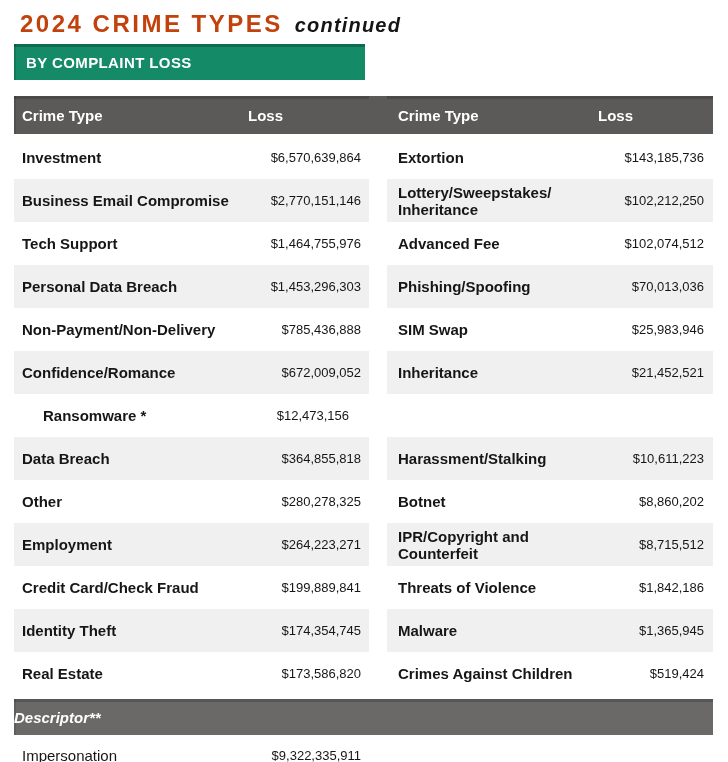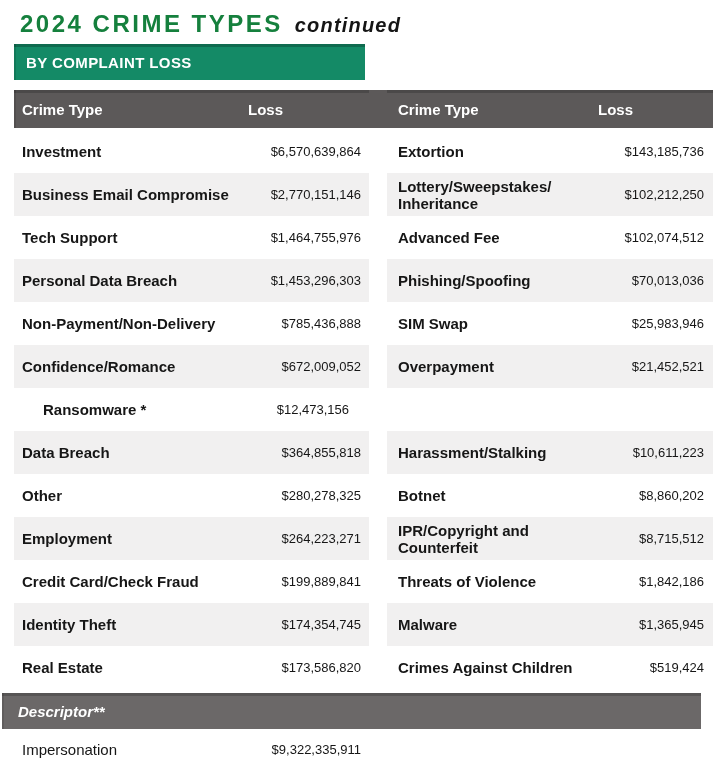--- a/index.html
+++ b/index.html
@@ -7,21 +7,21 @@
   body {
     width:728px; height:762px; overflow:hidden; position:relative;
     font-family:"Liberation Sans","DejaVu Sans",sans-serif;
     color:#151515;
   }
   .page { width:728px; height:762px; }
 
   
   .title-row { height:44px; padding:12px 0 0 20px; display:flex; align-items:baseline; }
   .title-row h1 {
-    font-size:24px; font-weight:bold; letter-spacing:2.5px; color:#15803d; line-height:1;
+    font-size:24px; font-weight:bold; letter-spacing:2.5px; color:#c2410c; line-height:1;
   }
   .title-continued {
     font-size:20px; font-weight:bold; font-style:italic; letter-spacing:1.2px;
     margin-left:12px; color:#151515;text-align:center;
   }
 
   
   .banner {
     margin-left:14px; width:351px; height:36px; background:#148A66;
     color:#ffffff; font-weight:bold; font-size:15px; letter-spacing:0.4px;
@@ -31,21 +31,21 @@
 
   
   .trow { margin-left:14px; width:699px; display:flex; align-items:stretch; }
   .half { display:flex; align-items:center; }
   .half.left  { width:355px; }
   .half.right { width:326px; }
   .gutter { width:18px; background:#ffffff; }
 
   
   .thead {
-    margin-top:10px; height:38px; background:#5C5959; color:#ffffff;
+    margin-top:16px; height:38px; background:#5C5959; color:#ffffff;
     font-weight:bold; font-size:15px;
     box-shadow: inset 0 3px 0 rgba(0,0,0,0.18), inset 2px 0 0 rgba(0,0,0,0.10);
   }
   .thead .gutter { background:#5C5959; }
   .hct  { flex:1; padding-left:8px; }
   .half.left  .hct { padding-left:8px; }
   .half.right .hct { padding-left:11px; }
   .half.left  .hloss { width:121px; text-align:left; }
   .half.right .hloss { width:115px; text-align:left; }
 
@@ -57,23 +57,23 @@
     flex:1; font-weight:bold; font-size:15px; line-height:17px; color:#161616;
   }
   .half.left  .ct { padding-left:8px; }
   .half.right .ct { padding-left:11px; }
   .loss { font-size:13px; color:#161616; text-align:right; }
   .half.left  .loss { width:121px; padding-right:8px; }
   .half.right .loss { width:115px; padding-right:9px; }
 
   
   .descriptor {
-    margin-left:2px; margin-top:4px; width:699px; height:36px; background:#6B6868;
+    margin-left:14px; margin-top:4px; width:699px; height:36px; background:#6B6868;
     color:#ffffff; font-weight:bold; font-style:italic; font-size:15px;
-    display:flex; align-items:center; padding-left:16px;
+    display:flex; align-items:center; padding-left:0;
     box-shadow: inset 0 3px 0 rgba(0,0,0,0.18), inset 2px 0 0 rgba(0,0,0,0.10);
   }
 
   
   .descbody .row { height:41px; }
   .descbody .ct { font-weight:normal; }
 </style>
 </head>
 <body>
 
@@ -156,21 +156,21 @@
           <span class="loss">$25,983,946</span>
         </div>
       </div>
       <div class="trow row">
         <div class="half left">
           <span class="ct">Confidence/Romance</span>
           <span class="loss">$672,009,052</span>
         </div>
         <div class="gutter"></div>
         <div class="half right">
-          <span class="ct">Overpayment</span>
+          <span class="ct">Inheritance</span>
           <span class="loss">$21,452,521</span>
         </div>
       </div>
       <div class="trow row">
         <div class="gutter"></div>
         <div class="half right">
           <span class="ct">Ransomware *</span>
           <span class="loss">$12,473,156</span>
         </div>
       </div>

